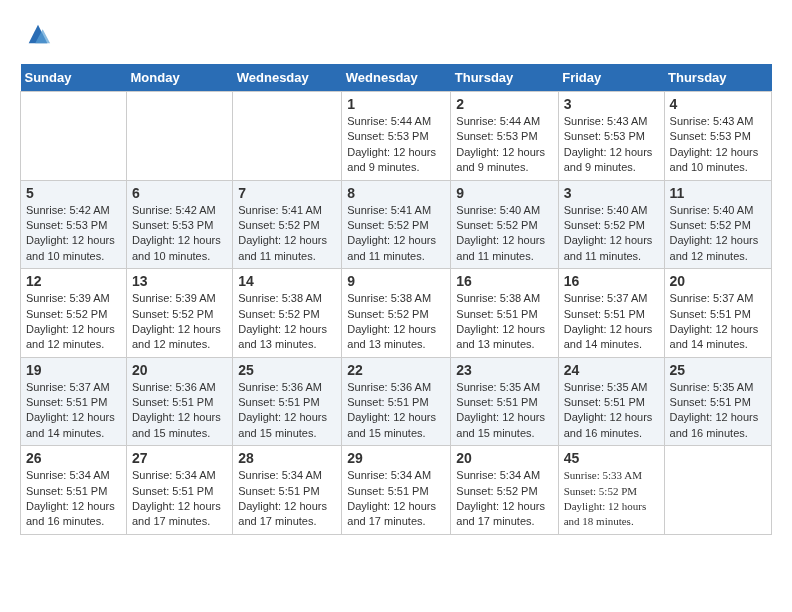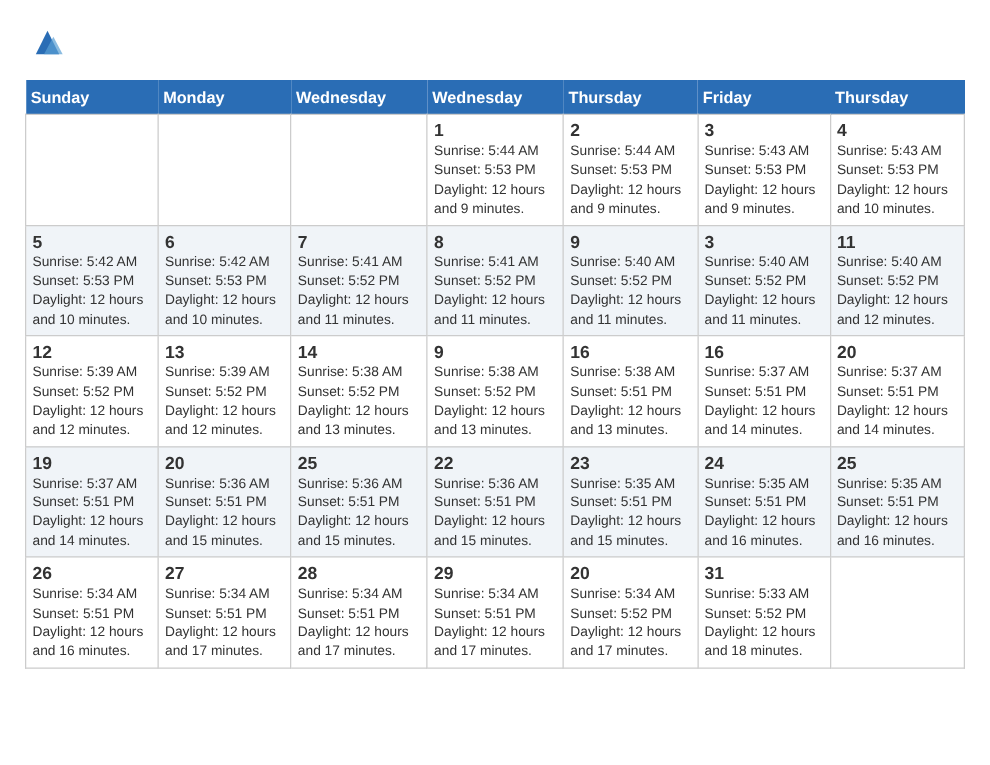--- a/index.html
+++ b/index.html
@@ -312,21 +312,21 @@
 Sunset: 5:51 PM
 Daylight: 12 hours and 17 minutes.</div>
         </td>
         <td>
           <span class="day-num">20</span>
           <div class="day-info" style="white-space: pre-line;">Sunrise: 5:34 AM
 Sunset: 5:52 PM
 Daylight: 12 hours and 17 minutes.</div>
         </td>
         <td>
-          <span class="day-num">31</span>
-          <div class="day-info" style="white-space: pre-line;">Sunrise: 5:33 AM
+          <span class="day-num">45</span>
+          <div class="day-info" style="white-space: pre-line; font-family: Liberation Serif, serif;">Sunrise: 5:33 AM
 Sunset: 5:52 PM
 Daylight: 12 hours and 18 minutes.</div>
         </td>
         <td></td>
       </tr>
     </tbody>
 </table>
 
 </body></html>

